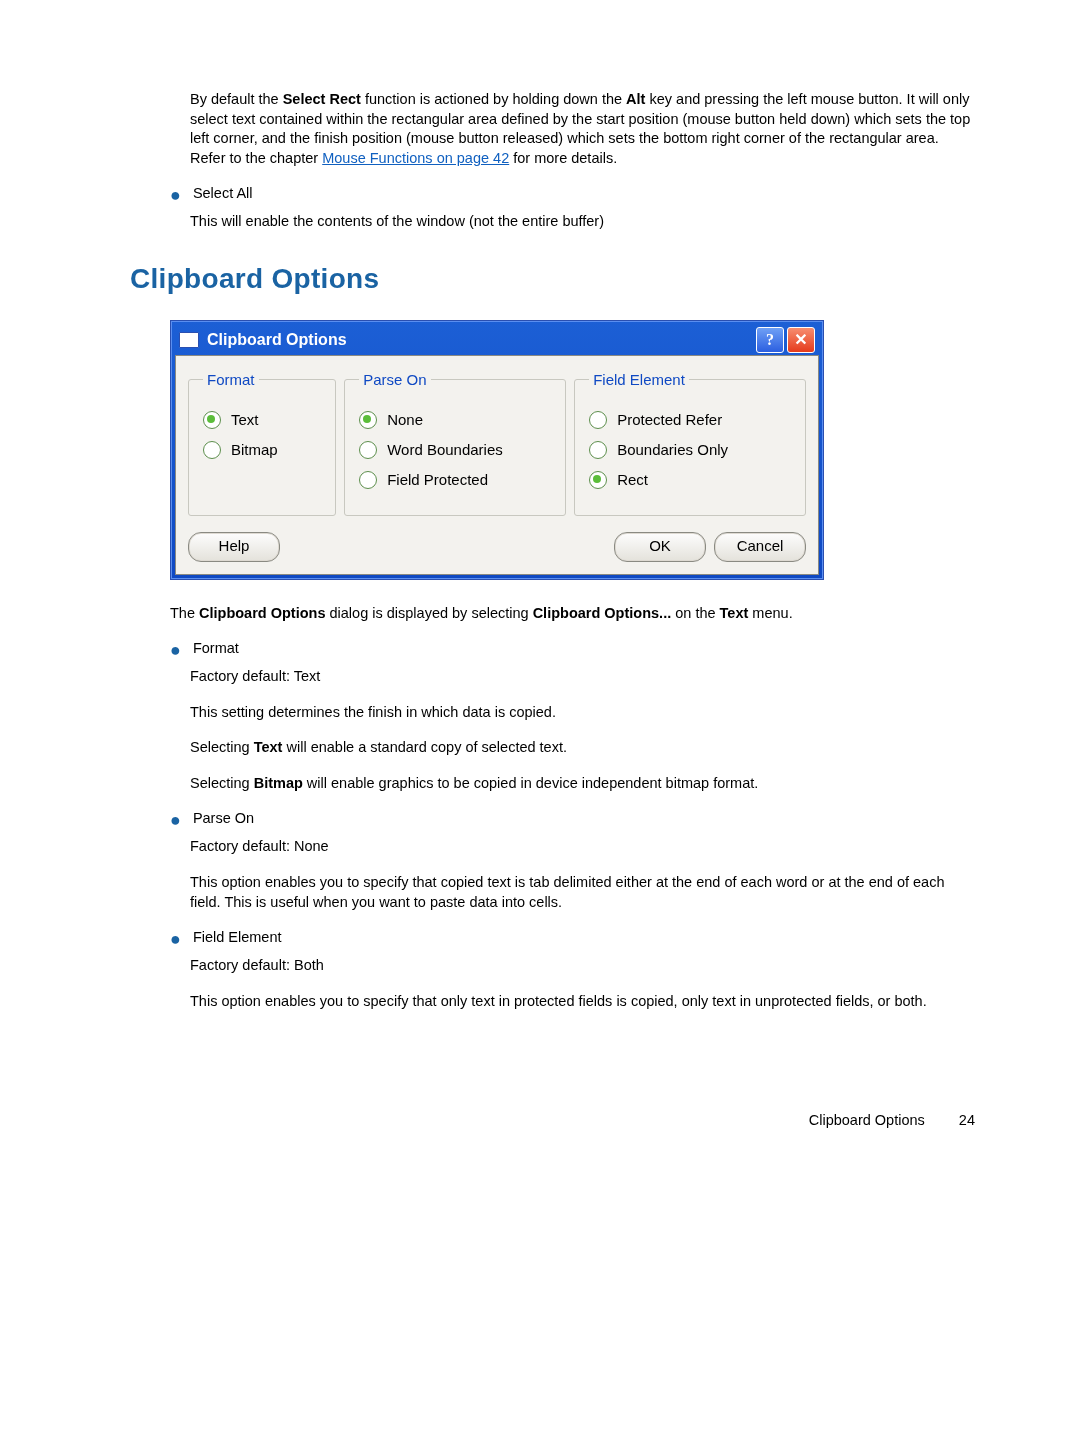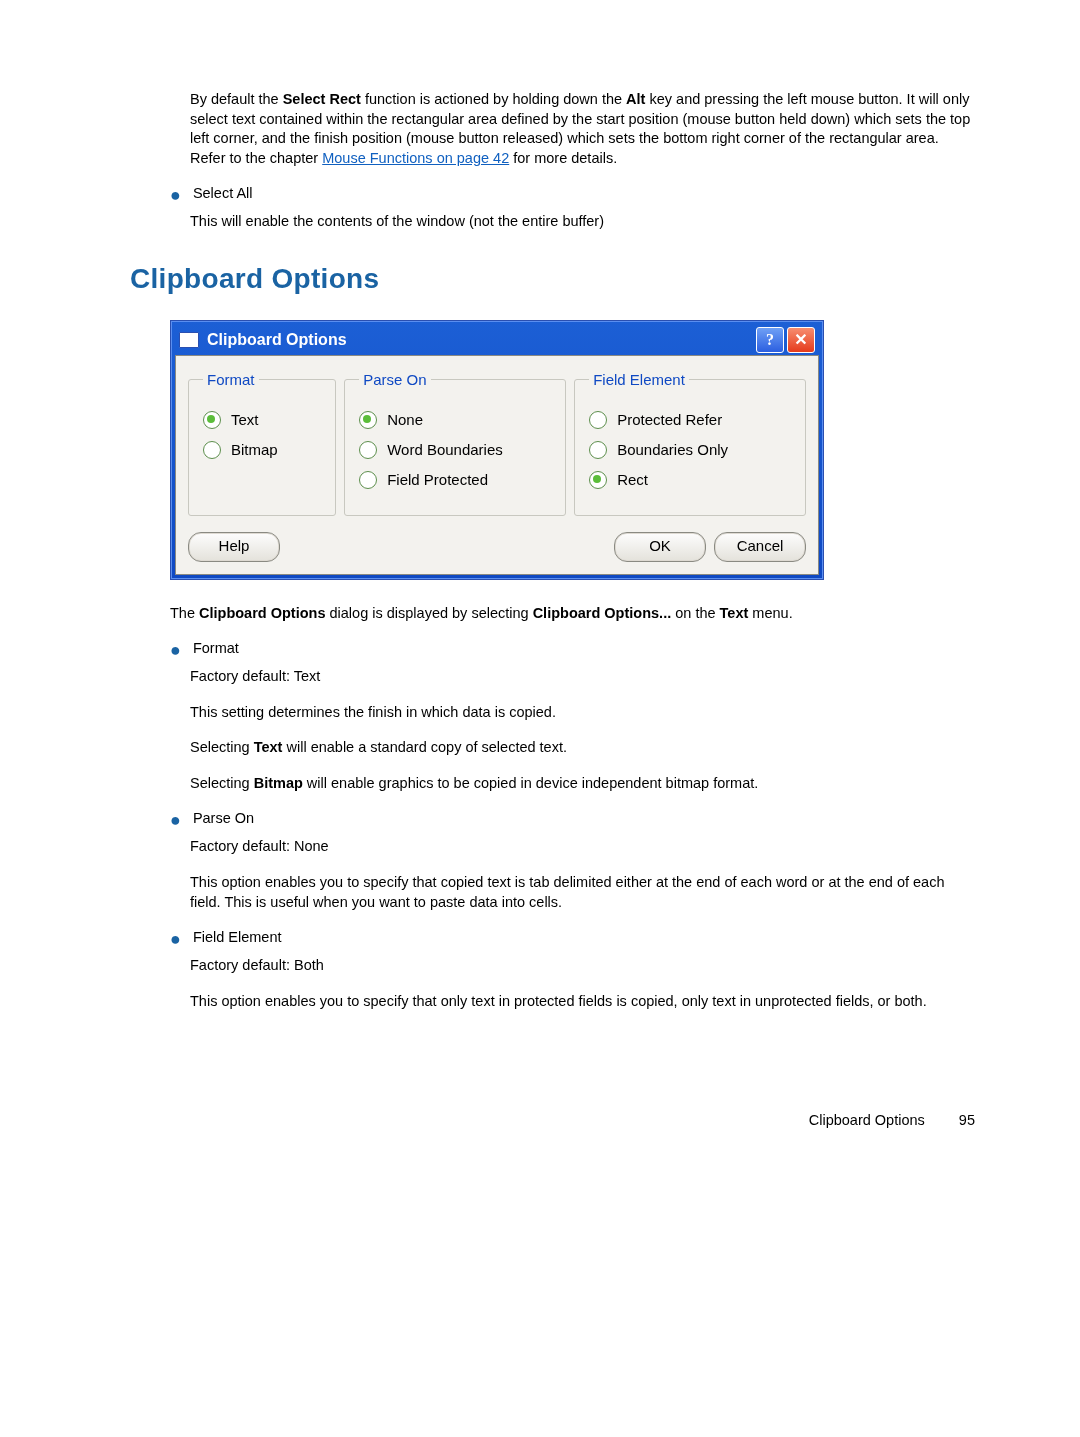--- a/index.html
+++ b/index.html
@@ -231,14 +231,14 @@
 
 <div class="bullet-row">
   <span class="bullet-dot">●</span>
   <span class="bullet-label">Field Element</span>
 </div>
 <p class="para">Factory default: Both</p>
 <p class="para">This option enables you to specify that only text in protected fields is copied, only text in unprotected fields, or both.</p>
 
 <div class="footer">
   <span class="footer-label">Clipboard Options</span>
-  <span class="footer-page">95</span>
+  <span class="footer-page">24</span>
 </div>
 
 </body></html>

